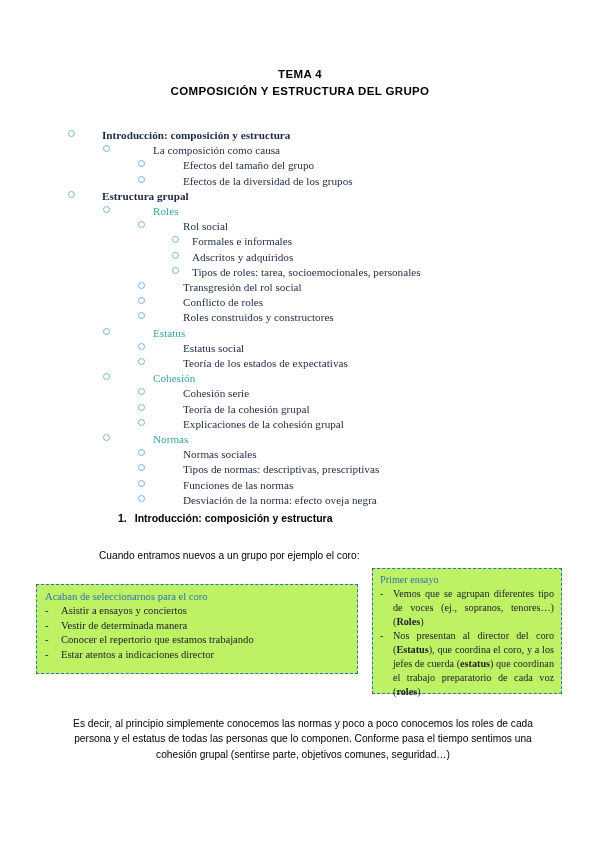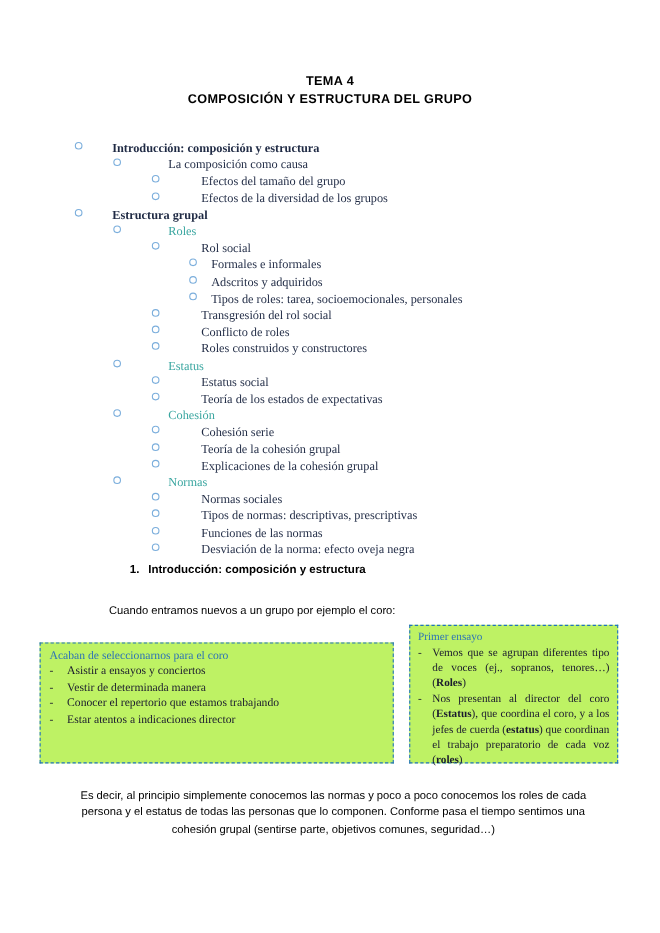--- a/index.html
+++ b/index.html
@@ -115,21 +115,21 @@
   .dashbox {
     position: absolute;
     border: 1.6px dashed #2273C0;
     box-sizing: border-box;
     background: #bef264;
   }
   .box-left {
     left: 36px;
     top: 584px;
     width: 322px;
-    height: 110px;
+    height: 90px;
     padding: 5px 6px 4px 8px;
   }
   .box-right {
     left: 372px;
     top: 568px;
     width: 190px;
     height: 126px;
     padding: 4px 7px 4px 7px;
   }
   .bx-text {

